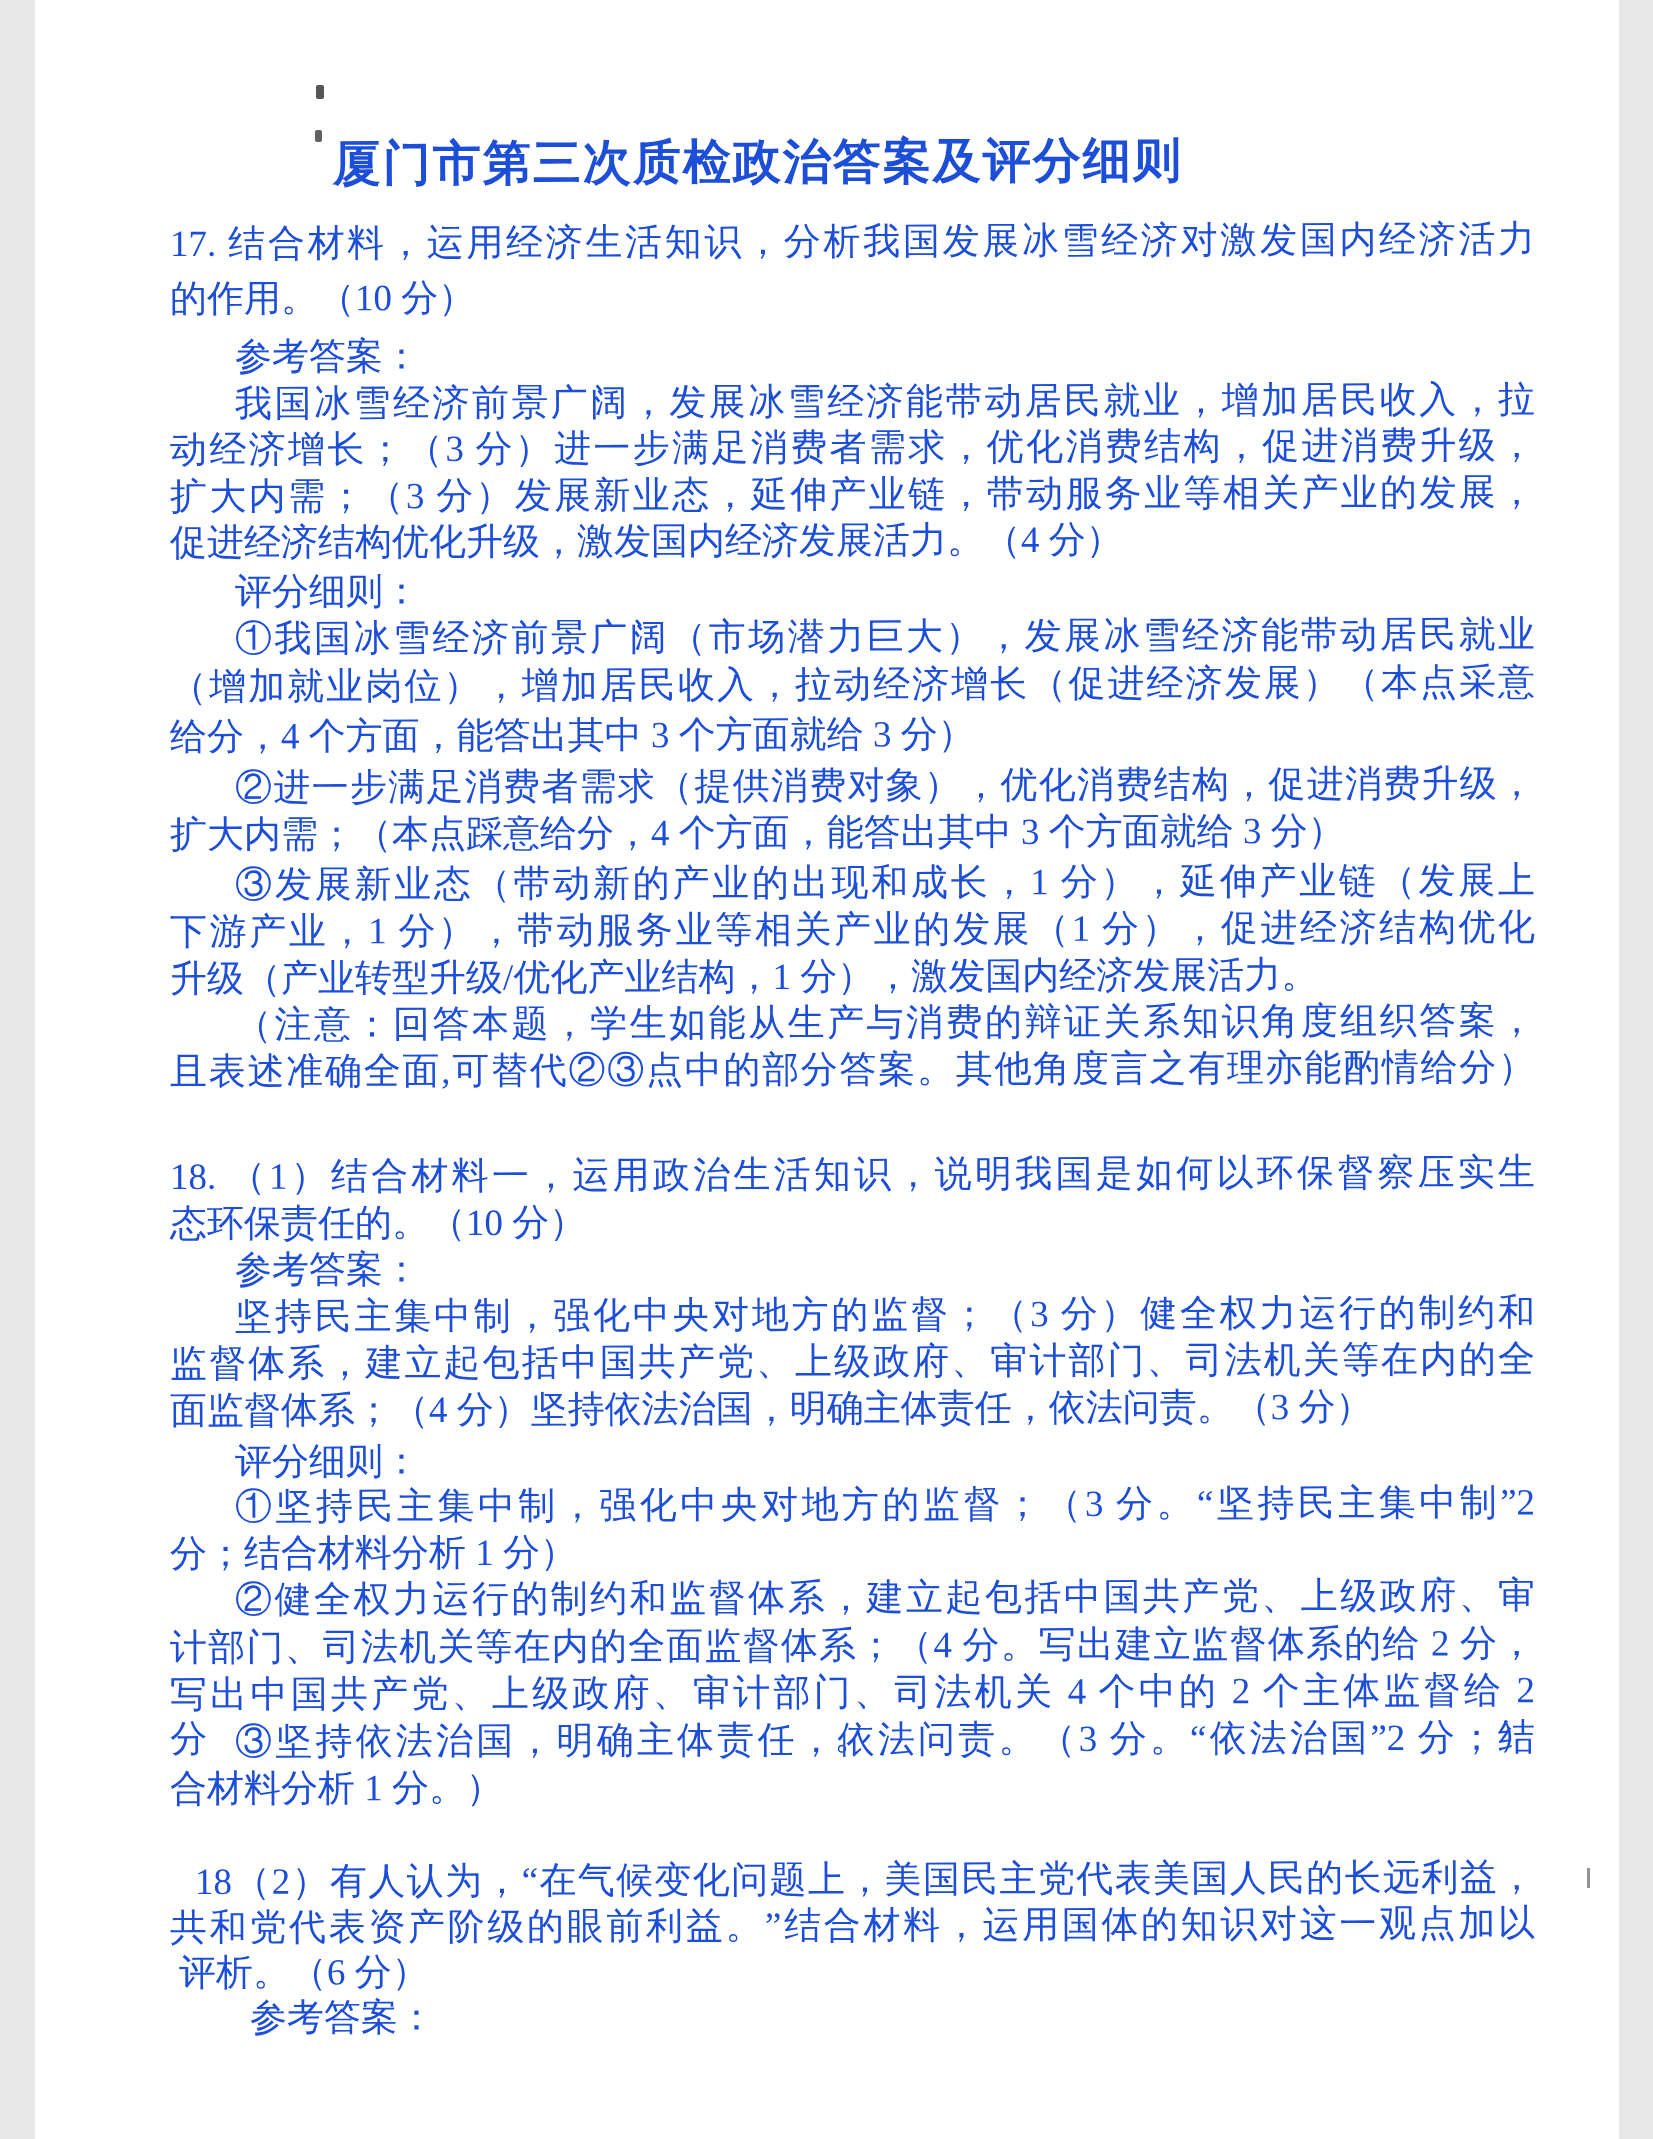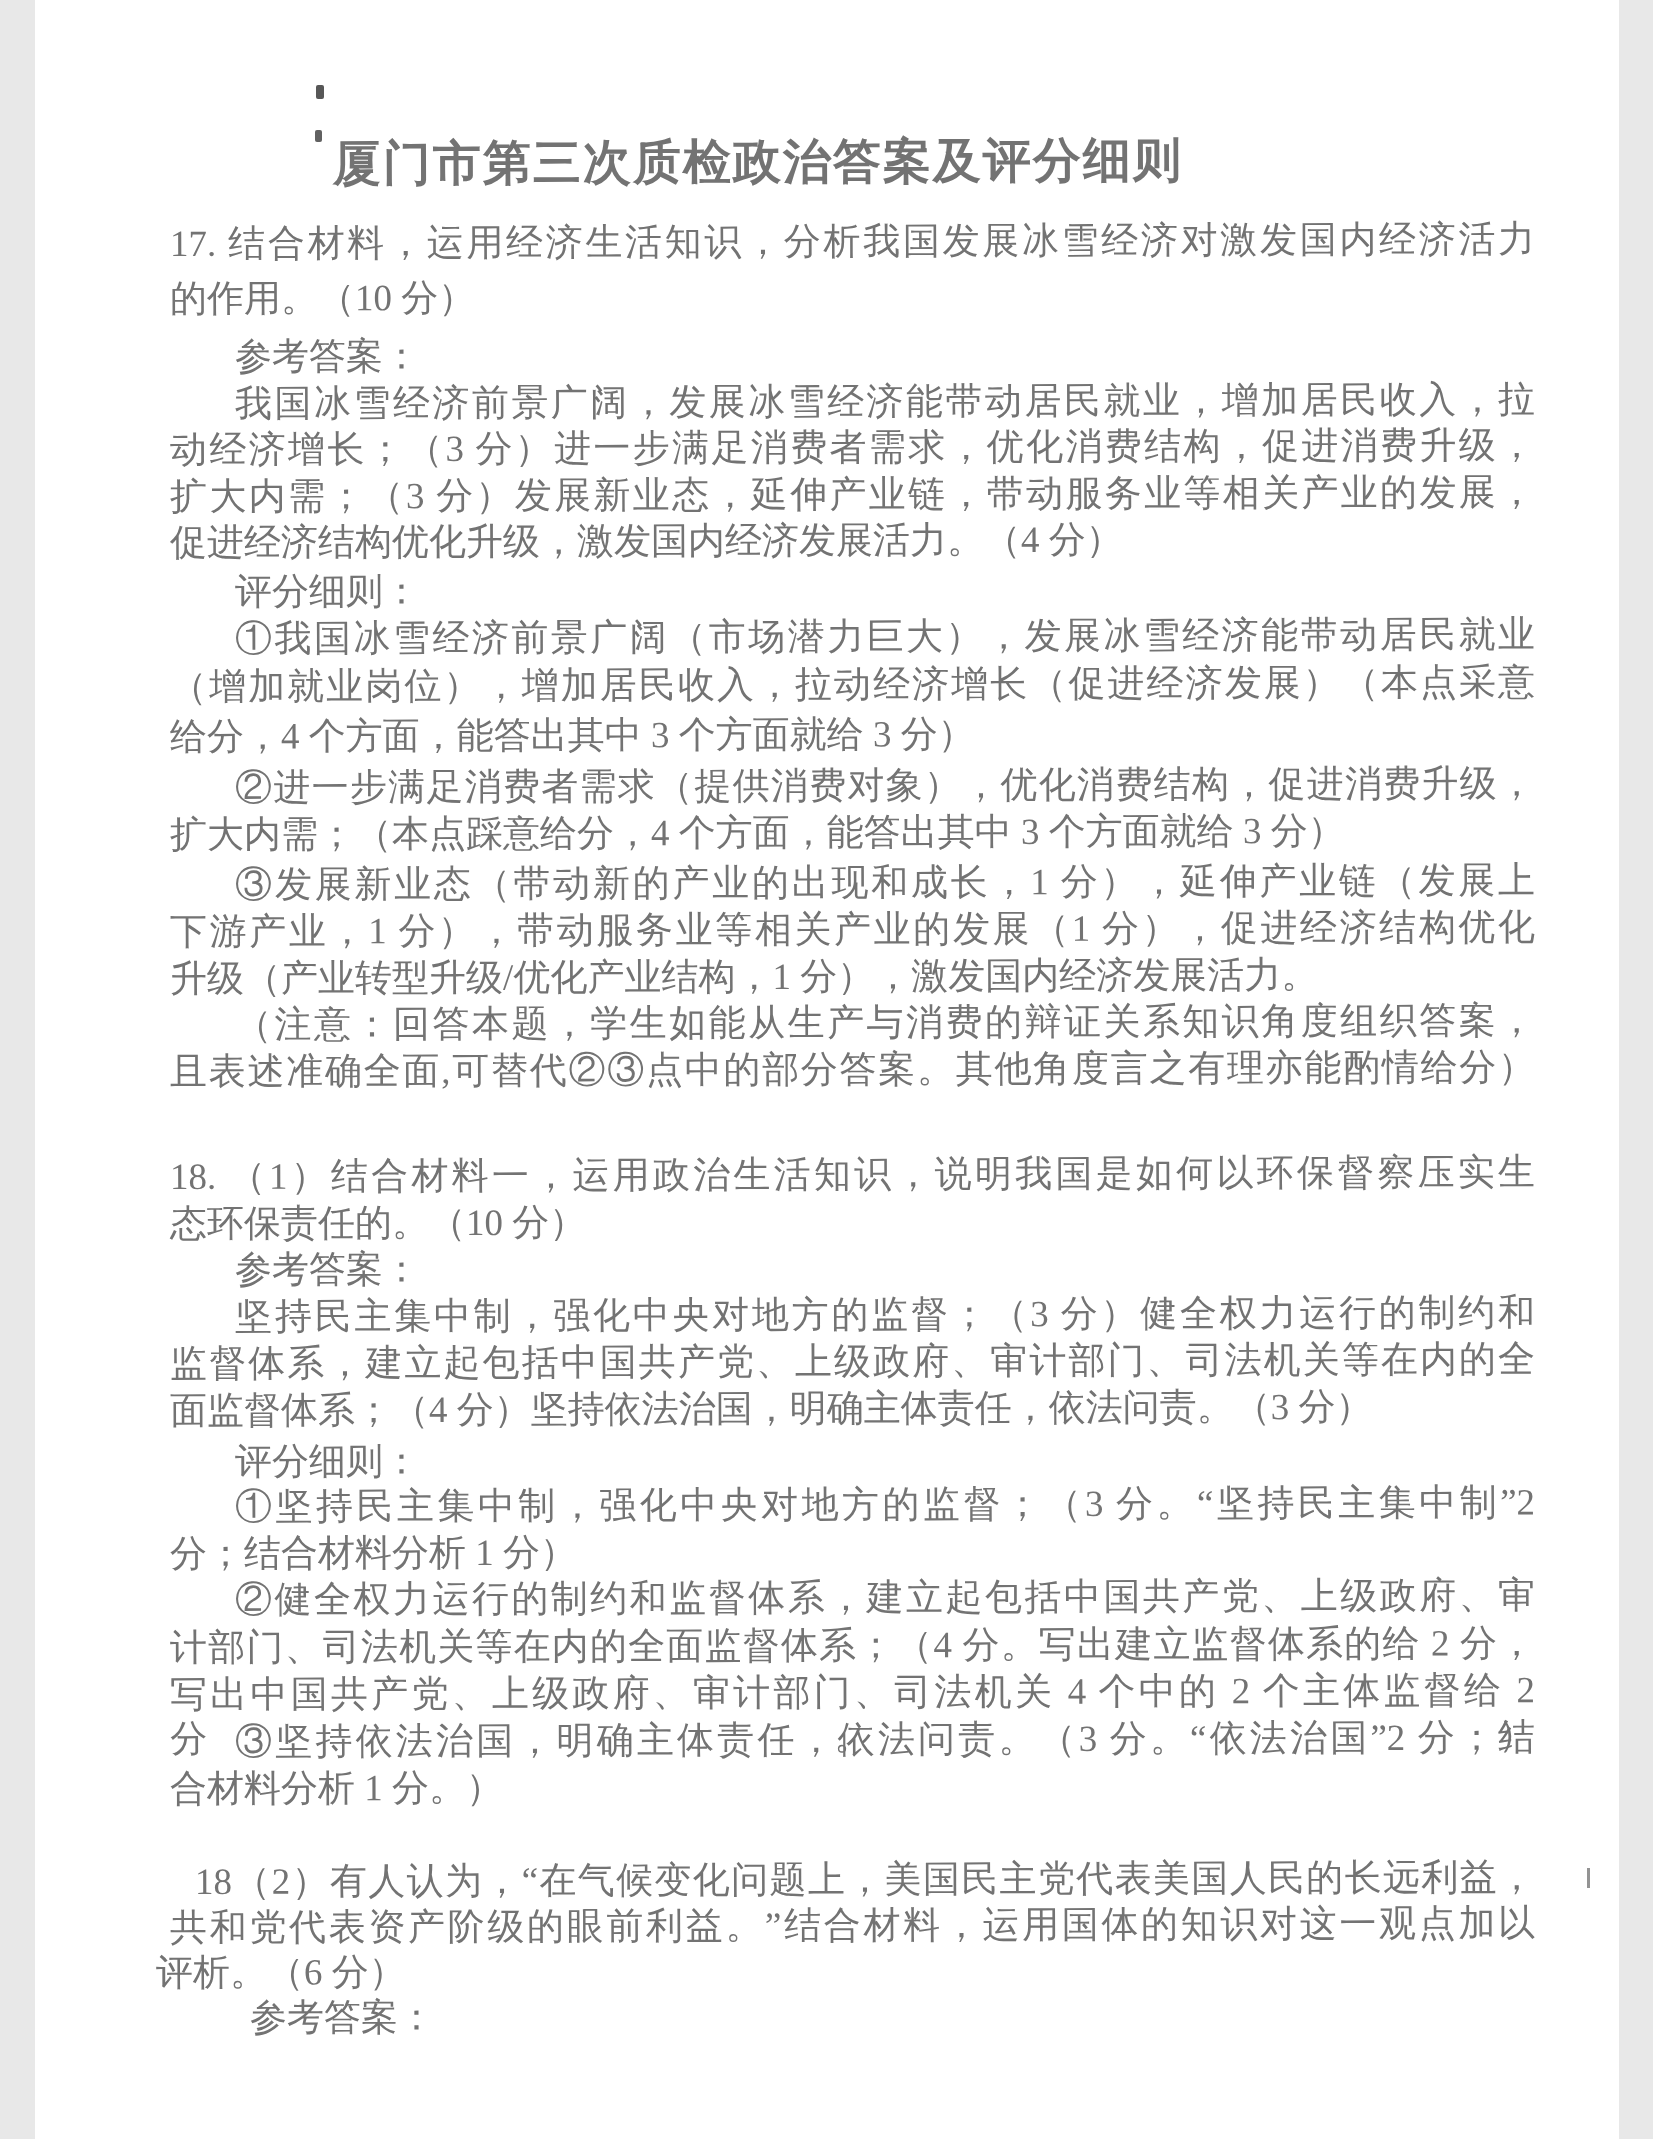--- a/index.html
+++ b/index.html
@@ -8,21 +8,21 @@
     background: #e8e8e8;
   }
   .page {
     position: relative;
     width: 1584px;
     height: 2139px;
     margin: 0 auto;
     background: #ffffff;
     overflow: hidden;
     font-family: "Liberation Serif", "DejaVu Serif", serif;
-    color: #737373;
+    color: #1d4ed8;
   }
   .doc-title {
     position: absolute;
     top: 130px;
     left: 298px;
     font-size: 48px;
     font-weight: bold;
     letter-spacing: 2px;
     white-space: nowrap;
     transform: rotate(-0.25deg);
@@ -90,16 +90,16 @@
   <div class="line j" style="top:1485px;left:200px;width:1300px">①坚持民主集中制，强化中央对地方的监督；（3 分。“坚持民主集中制”2</div>
   <div class="line" style="top:1532px;left:135px">分；结合材料分析 1 分）</div>
   <div class="line j" style="top:1578px;left:200px;width:1300px">②健全权力运行的制约和监督体系，建立起包括中国共产党、上级政府、审</div>
   <div class="line j" style="top:1626px;left:135px;width:1365px">计部门、司法机关等在内的全面监督体系；（4 分。写出建立监督体系的给 2 分，</div>
   <div class="line j" style="top:1673px;left:135px;width:1365px">写出中国共产党、上级政府、审计部门、司法机关 4 个中的 2 个主体监督给 2 分。）</div>
   <div class="line j" style="top:1720px;left:200px;width:1300px">③坚持依法治国，明确主体责任，依法问责。（3 分。“依法治国”2 分；结</div>
   <div class="line" style="top:1767px;left:135px">合材料分析 1 分。）</div>
 
   <div class="line j" style="top:1860px;left:160px;width:1340px">18（2）有人认为，“在气候变化问题上，美国民主党代表美国人民的长远利益，</div>
   <div class="line j" style="top:1906px;left:135px;width:1365px">共和党代表资产阶级的眼前利益。”结合材料，运用国体的知识对这一观点加以</div>
-  <div class="line" style="top:1951px;left:121px">评析。（6 分）</div>
+  <div class="line" style="top:1951px;left:144px">评析。（6 分）</div>
   <div class="line" style="top:1996px;left:215px">参考答案：</div>
 
 </div>
 
 </body></html>

